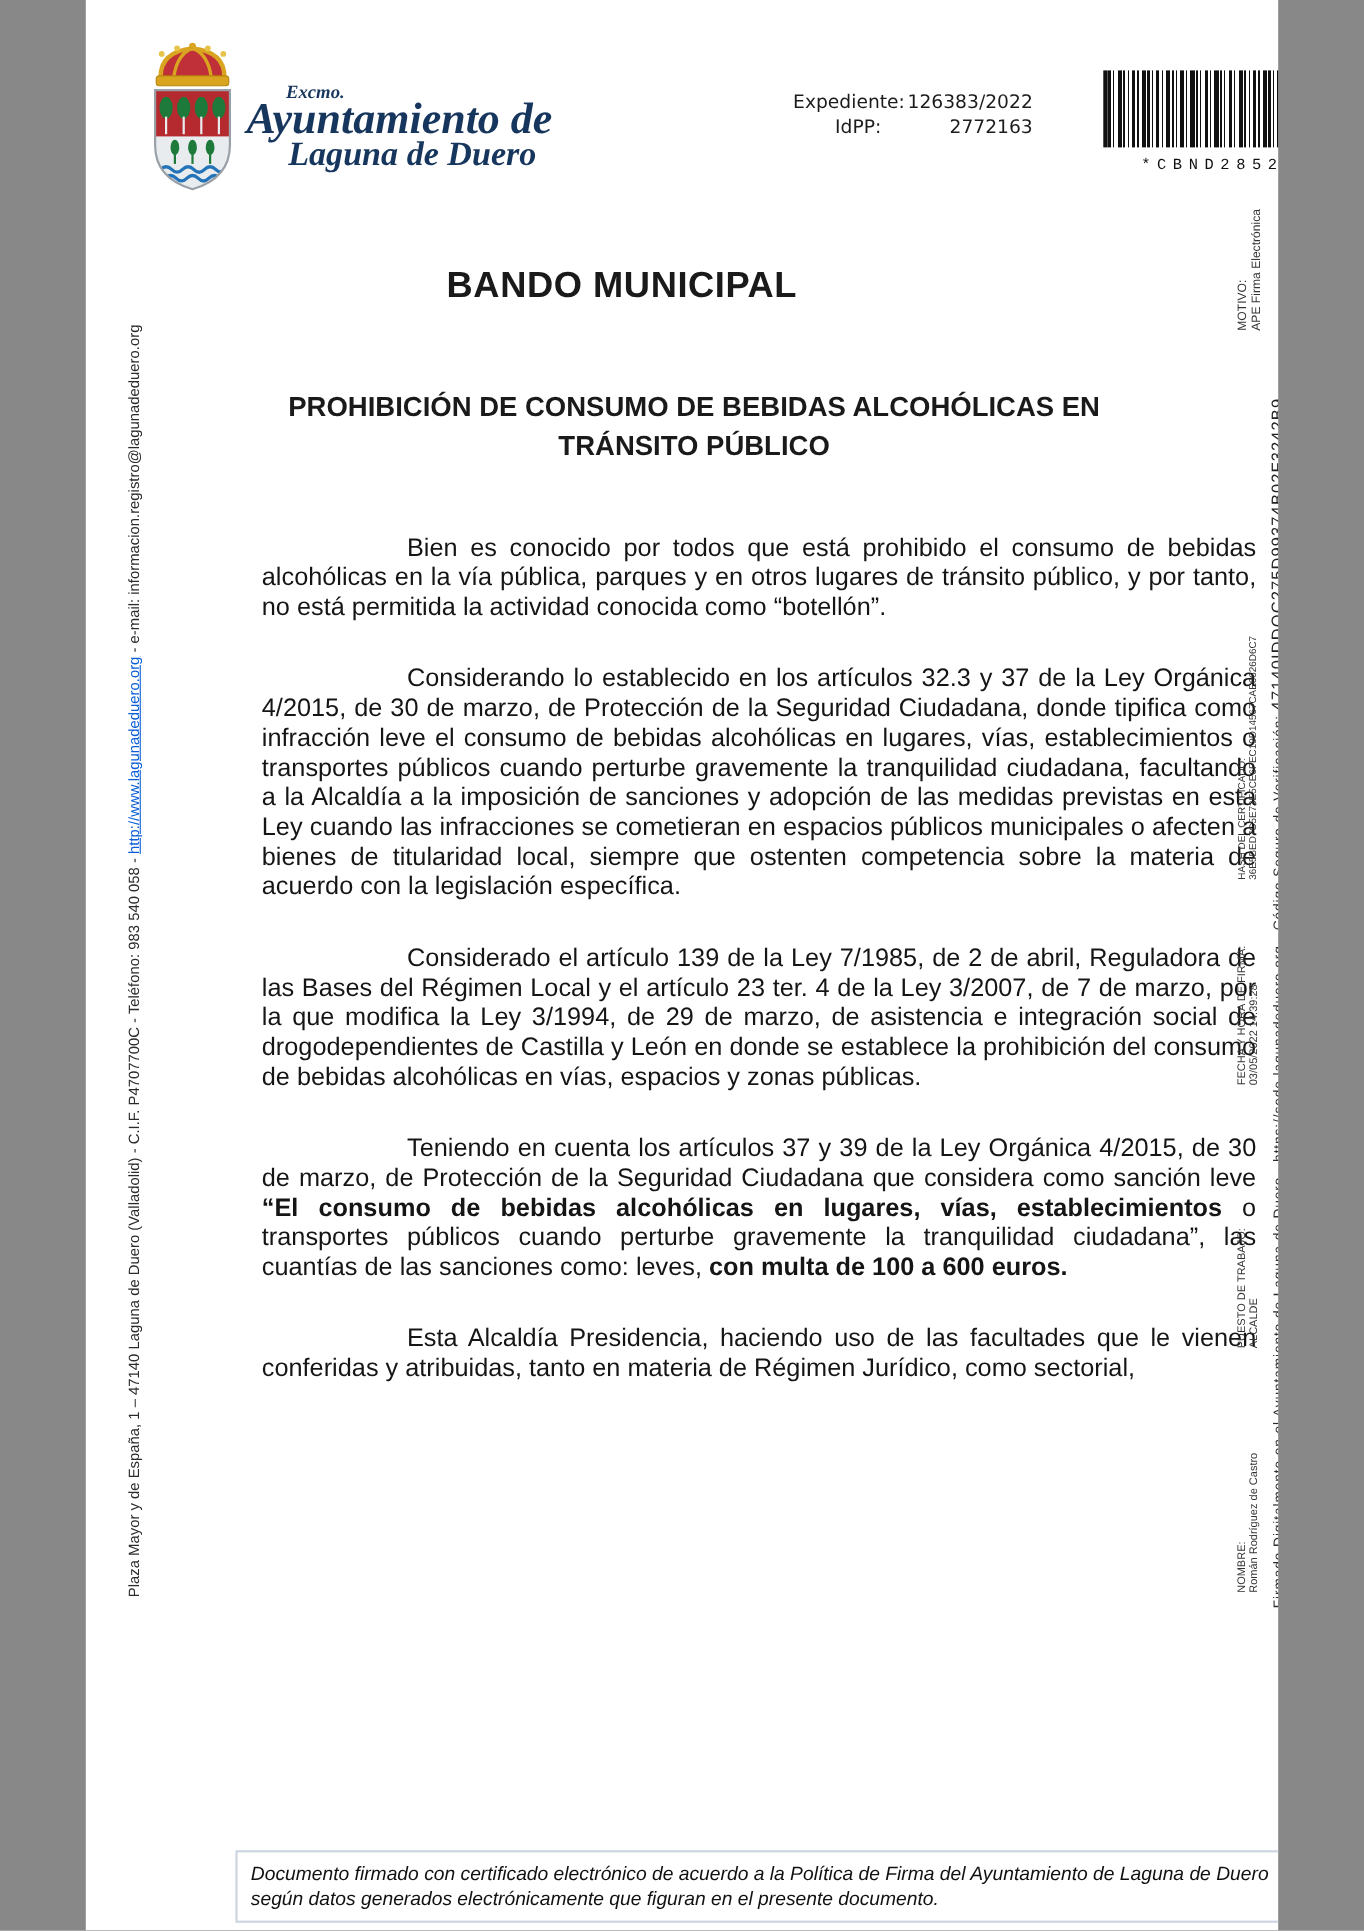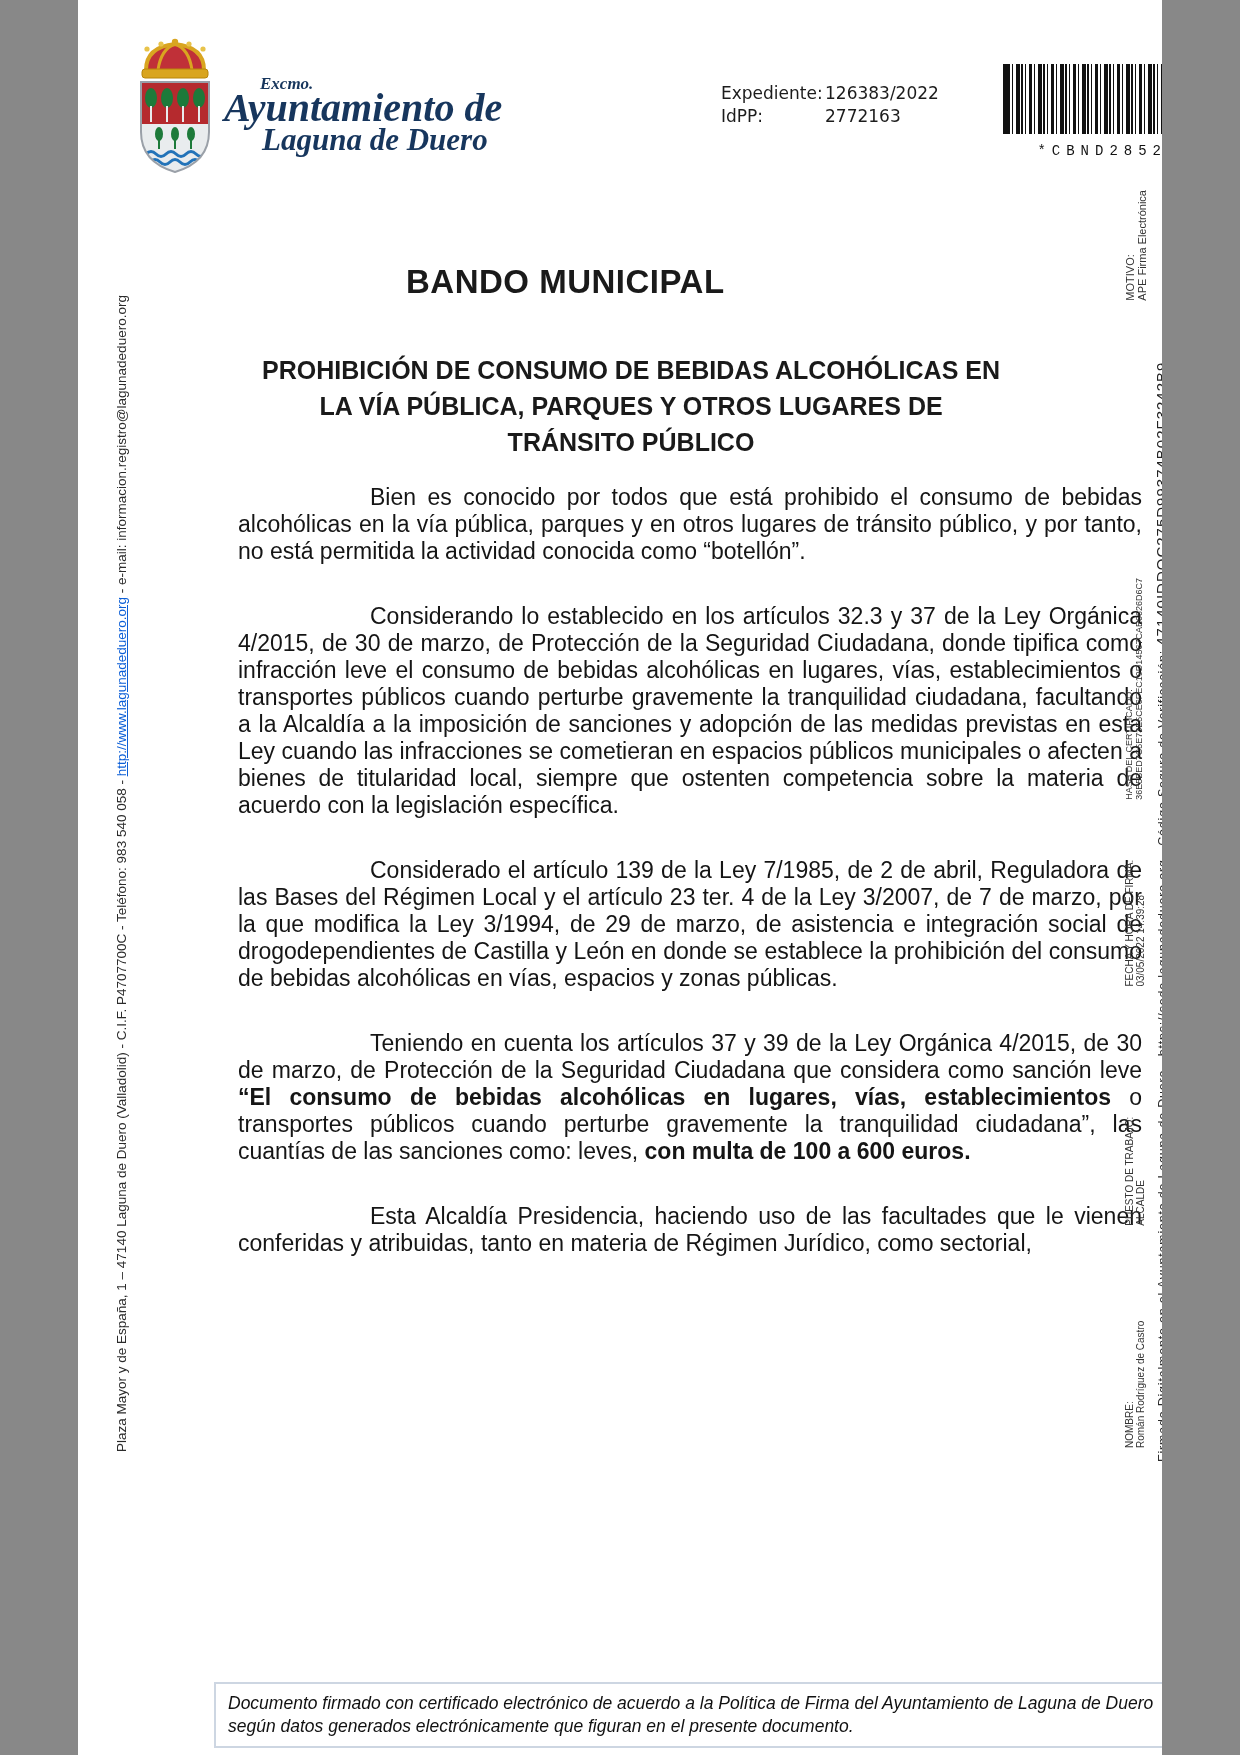--- a/index.html
+++ b/index.html
@@ -10,35 +10,35 @@
   }
   
   .crest{position:absolute;left:54px;top:36px;}
   .logo-text{position:absolute;left:146px;top:70px;width:330px;color:#17365d;
     font-family:"Liberation Serif",serif;font-style:italic;font-weight:bold;}
   .logo-excmo{position:absolute;left:36px;top:4px;font-size:17px;}
   .logo-line1{position:absolute;left:0px;top:14px;font-size:40px;white-space:nowrap;}
   .logo-line2{position:absolute;left:38px;top:52px;font-size:31px;white-space:nowrap;}
   .expediente{position:absolute;left:643px;top:82px;font-size:17px;color:#1c1c1c;
     font-family:"DejaVu Sans",sans-serif;}
-  .exp-row{display:flex;line-height:23px;}
+  .exp-row{display:flex;line-height:23px;justify-content:flex-end;}
   .exp-label{width:104px;}
   .barcode{position:absolute;left:925px;top:64px;width:256px;}
   .bars{
     height:70px;border-left:4px solid #111;border-right:4px solid #111;
     background:repeating-linear-gradient(90deg,
       #111 0 3px,#fff 3px 5px,#111 5px 6px,#fff 6px 9px,
       #111 9px 13px,#fff 13px 14px,#111 14px 16px,#fff 16px 18px,
       #111 18px 19px,#fff 19px 22px);
   }
   .barcode-label{margin-top:9px;text-align:center;font-family:"Liberation Mono",monospace;
     font-size:14px;letter-spacing:6px;color:#111;white-space:nowrap;}
   
   .doc-title{position:absolute;left:328px;top:240px;font-size:33px;font-weight:bold;
-    letter-spacing:.5px;white-space:nowrap;margin-top:23px;}
+    letter-spacing:.5px;white-space:nowrap;}
   .doc-subtitle{position:absolute;left:160px;top:352px;width:786px;text-align:center;
     font-size:25px;font-weight:bold;line-height:36px;}
   
   .body-text{position:absolute;left:160px;top:484px;width:920px;}
   .body-text p{margin:0 16px 38px 0;font-size:23px;line-height:27px;
     text-align:justify;text-indent:132px;color:#151515;}
   .body-text p b{font-weight:bold;}
   
   .footer-box{position:absolute;left:136px;top:1682px;width:938px;
     border:2px solid #cdd6e2;padding:8px 12px;
@@ -136,21 +136,20 @@
   </div>
 
   <div class="barcode">
     <div class="bars"></div>
     <div class="barcode-label">*CBND2852618*</div>
   </div>
 
   <div class="doc-title">BANDO MUNICIPAL</div>
   <div class="doc-subtitle">
     <div>PROHIBICIÓN DE CONSUMO DE BEBIDAS ALCOHÓLICAS EN</div>
-    <div>LA VÍA PÚBLICA, PARQUES Y OTROS LUGARES DE</div>
     <div>TRÁNSITO PÚBLICO</div>
   </div>
 
   <div class="body-text">
     <p>Bien es conocido por todos que está prohibido el consumo de bebidas alcohólicas en la vía pública, parques y en otros lugares de tránsito público, y por tanto, no está permitida la actividad conocida como “botellón”.</p>
     <p>Considerando lo establecido en los artículos 32.3 y 37 de la Ley Orgánica 4/2015, de 30 de marzo, de Protección de la Seguridad Ciudadana, donde tipifica como infracción leve el consumo de bebidas alcohólicas en lugares, vías, establecimientos o transportes públicos cuando perturbe gravemente la tranquilidad ciudadana, facultando a la Alcaldía a la imposición de sanciones y adopción de las medidas previstas en esta Ley cuando las infracciones se cometieran en espacios públicos municipales o afecten a bienes de titularidad local, siempre que ostenten competencia sobre la materia de acuerdo con la legislación específica.</p>
     <p>Considerado el artículo 139 de la Ley 7/1985, de 2 de abril, Reguladora de las Bases del Régimen Local y el artículo 23 ter. 4 de la Ley 3/2007, de 7 de marzo, por la que modifica la Ley 3/1994, de 29 de marzo, de asistencia e integración social de drogodependientes de Castilla y León en donde se establece la prohibición del consumo de bebidas alcohólicas en vías, espacios y zonas públicas.</p>
     <p><span>Teniendo en cuenta los artículos 37 y 39 de la Ley Orgánica 4/2015, de 30 de marzo, de Protección de la Seguridad Ciudadana que considera como sanción leve </span><b>“El consumo de bebidas alcohólicas en lugares, vías, establecimientos</b><span> o transportes públicos cuando perturbe gravemente la tranquilidad ciudadana”, las cuantías de las sanciones como: leves, </span><b>con multa de 100 a 600 euros.</b></p>
     <p>Esta Alcaldía Presidencia, haciendo uso de las facultades que le vienen conferidas y atribuidas, tanto en materia de Régimen Jurídico, como sectorial,</p>
   </div>

